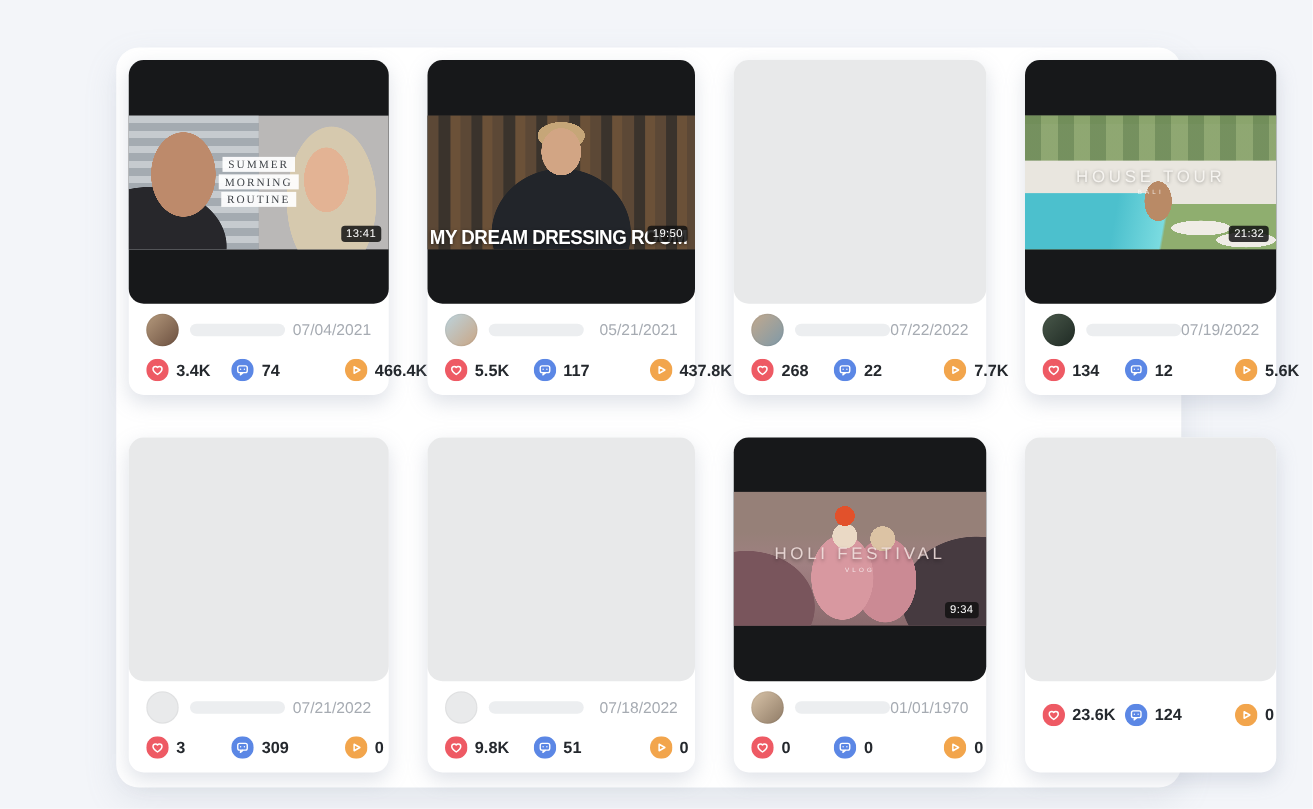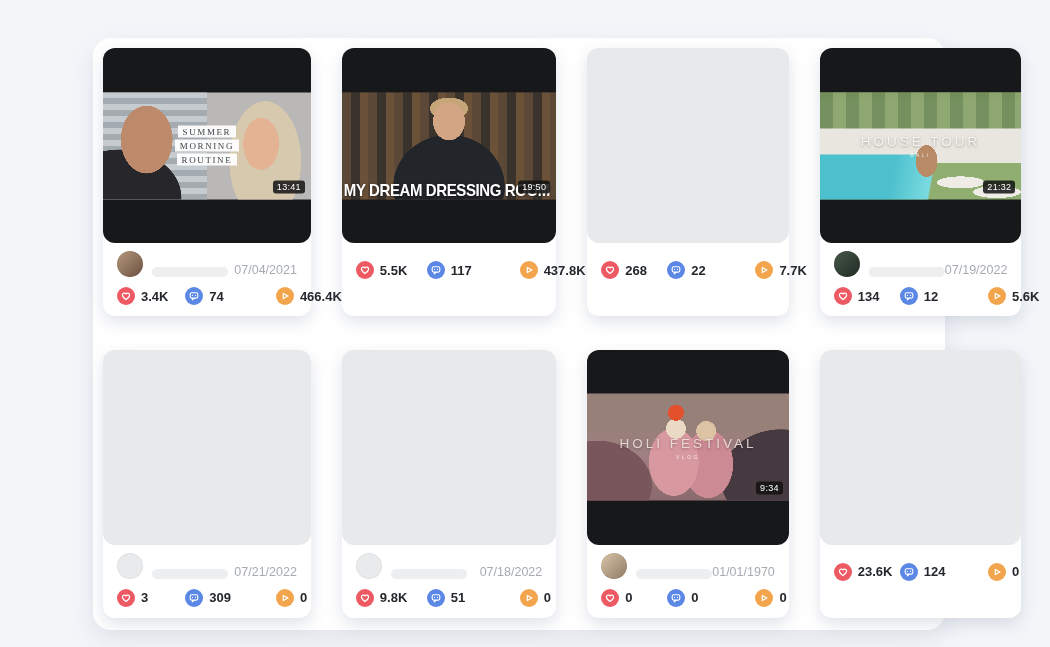--- a/index.html
+++ b/index.html
@@ -102,21 +102,21 @@
   }
   .art-holi-festival .title-line { color:rgba(243,225,223,0.88); }
   .duration {
     position:absolute; right:6px; bottom:6px;
     background:rgba(18,18,18,0.85); color:#ffffff;
     font-size:9px; font-weight:400; letter-spacing:0.3px;
     padding:2px 4px; border-radius:3px; line-height:1;
   }
   
   .info { padding:8px 14px 13px; }
-  .meta-row { display:flex; align-items:flex-end; }
+  .meta-row { display:flex; align-items:center; }
   .avatar {
     width:26px; height:26px; border-radius:50%; flex:0 0 26px;
     box-shadow:inset 0 0 0 1px rgba(0,0,0,0.04);
   }
   .skeleton-bar {
     width:76px; height:10px; border-radius:5px; background:#eceef0; margin-left:9px;
   }
   .date { margin-left:auto; color:#a6abb2; font-size:12.5px; }
   .stats-row { display:flex; align-items:center; margin-top:10px;text-align:right; }
   .stat { display:flex; align-items:center; gap:6px; min-width:0; }
@@ -186,20 +186,25 @@
       <div class="card">
     <div class="thumb thumb-dark">
           <div class="thumb-img art-dressing-room">
             <div class="title-overlay style-banner">
               <span class="title-line">MY DREAM DRESSING ROOM</span>
             </div>
             <span class="duration">19:50</span>
           </div>
         </div>
     <div class="info">
+      <div class="meta-row">
+        <span class="avatar" style="background: linear-gradient(135deg, rgb(188, 212, 222), rgb(201, 165, 132));"></span>
+        <span class="skeleton-bar"></span>
+        <span class="date">05/21/2021</span>
+      </div>
       <div class="stats-row">
         <span class="stat stat-likes">
           <span class="stat-icon icon-likes">
             <svg viewBox="0 0 18 18">
                   <circle cx="9" cy="9" r="9" fill="currentColor"></circle>
                   <path d="M9 12.6C6.7 11 5.4 9.6 5.4 8.1c0-1.1.9-2 2-2 .64 0 1.2.3 1.6.86.4-.56.96-.86 1.6-.86 1.1 0 2 .9 2 2 0 1.5-1.3 2.9-3.6 4.5z" fill="none" stroke="#ffffff" stroke-width="1.2" stroke-linejoin="round"></path>
                 </svg>
           </span>
           <span class="stat-value">5.5K</span>
         </span>
@@ -223,20 +228,25 @@
                 </svg>
           </span>
           <span class="stat-value">437.8K</span>
         </span>
       </div>
     </div>
   </div>
       <div class="card">
     <div class="thumb thumb-placeholder"></div>
     <div class="info">
+      <div class="meta-row">
+        <span class="avatar" style="background: linear-gradient(135deg, rgb(194, 169, 142), rgb(126, 153, 168));"></span>
+        <span class="skeleton-bar"></span>
+        <span class="date">07/22/2022</span>
+      </div>
       <div class="stats-row">
         <span class="stat stat-likes">
           <span class="stat-icon icon-likes">
             <svg viewBox="0 0 18 18">
                   <circle cx="9" cy="9" r="9" fill="currentColor"></circle>
                   <path d="M9 12.6C6.7 11 5.4 9.6 5.4 8.1c0-1.1.9-2 2-2 .64 0 1.2.3 1.6.86.4-.56.96-.86 1.6-.86 1.1 0 2 .9 2 2 0 1.5-1.3 2.9-3.6 4.5z" fill="none" stroke="#ffffff" stroke-width="1.2" stroke-linejoin="round"></path>
                 </svg>
           </span>
           <span class="stat-value">268</span>
         </span>

